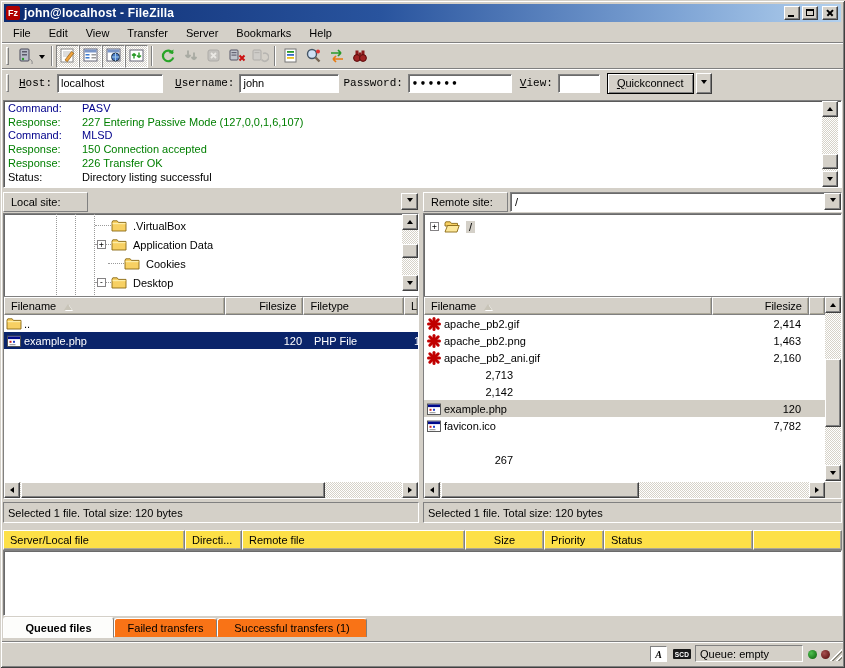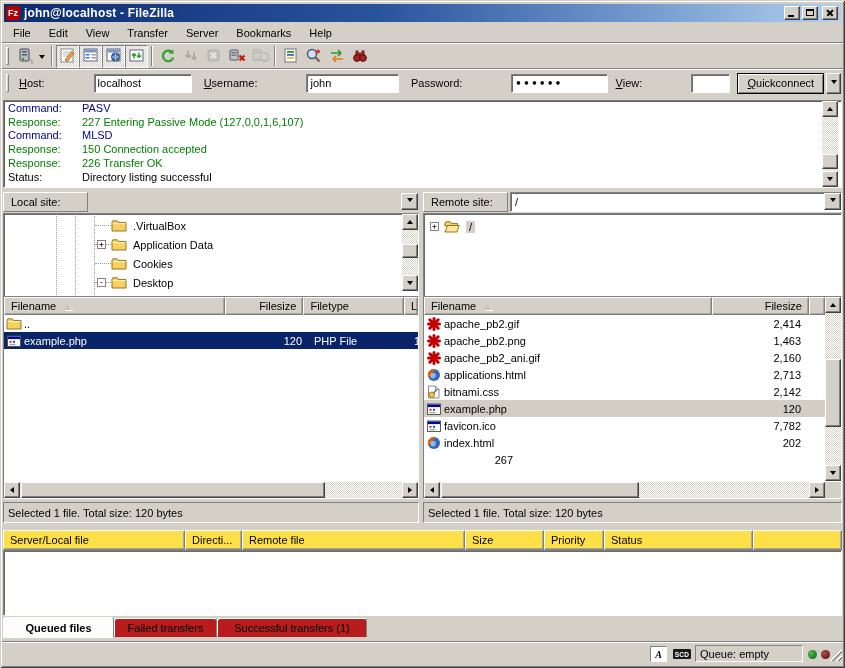--- a/index.html
+++ b/index.html
@@ -41,24 +41,24 @@
 .tbsep { width:0; height:20px; border-left:1px solid #808080; border-right:1px solid #fff; margin:0 3px; }
 .tb { width:23px; height:23px; display:flex; align-items:center; justify-content:center; border:1px solid transparent; }
 .tb.pressed { border-color:#808080 #fff #fff #808080;
   background-image:repeating-conic-gradient(#fff 0 25%, #d4d0c8 0 50%); background-size:2px 2px; }
 .tb.dis svg { filter:grayscale(.9) opacity(.5); }
 .tbarrow { width:12px; height:21px; display:flex; align-items:center; justify-content:center; }
 .tri-d { width:0; height:0; border:3.5px solid transparent; border-top:4px solid #000; margin-top:4px; }
 
 
 #qcbar { position:absolute; left:4px; top:70px; width:837px; height:26px; display:flex; align-items:center; }
-.qclabel { margin:0 5px 0 6px; }
+.qclabel { margin:0 5px 0 6px;font-family:Liberation Mono, monospace; }
 .mnem::first-letter { text-decoration:underline; }
 .txtfield { height:19px; background:#fff; border:1px solid; border-color:#808080 #fff #fff #808080;
-  box-shadow:inset 1px 1px 0 #6a6a6a; display:flex; align-items:center; padding:8px 3px;margin-left:44px; }
+  box-shadow:inset 1px 1px 0 #6a6a6a; display:flex; align-items:center; padding:8px 3px; }
 #qcbtn { height:21px; margin-left:7px; padding:0 9px; background:#d4d0c8; border:1px solid #000;
   box-shadow: inset 1px 1px 0 #fff, inset -1px -1px 0 #808080; display:flex; align-items:center; }
 #qcarrow { width:16px; height:21px; margin-left:2px; display:flex; align-items:center; justify-content:center; }
 .pwdots { font-family:"DejaVu Sans",sans-serif; font-size:10px; letter-spacing:1.5px; font-weight:bold; }
 
 
 #log { position:absolute; left:3px; top:100px; width:839px; height:88px; background:#fff; padding:1px 20px 0 4px; line-height:13.7px; overflow:hidden; }
 .log-line { display:flex; white-space:nowrap; }
 .log-label { width:74px; flex:none; }
 .lc { color:#00008b; } .lr { color:#007f00; } .ls { color:#000; }
@@ -116,25 +116,25 @@
 
 .statusline { position:absolute; left:0; right:0; top:310px; height:21px;
   border:1px solid; border-color:#808080 #fff #fff #808080; display:flex; align-items:center; padding-left:4px; }
 
 
 #queuehdr { position:absolute; left:3px; top:530px; width:839px; height:20px; display:flex; }
 #queuebody { position:absolute; left:3px; top:550px; width:839px; height:66px; background:#fff;
   border:1px solid; border-color:#808080 #fff #fff #808080; box-shadow:inset 1px 1px 0 #6a6a6a; }
 .qcell { height:20px; background:#fde047; border:1px solid; border-color:#fff #808080 #808080 #fff;
   box-shadow:inset -1px -1px 0 #aca899; display:flex; align-items:center; padding:0 6px; white-space:nowrap; overflow:hidden; }
-.qcell.r { justify-content:flex-start; }
+.qcell.r { justify-content:center; }
 
 
 #tabs { position:absolute; left:3px; top:617px; height:21px; display:flex; align-items:flex-start; }
-.tab { height:19px; margin-top:1px; background:#b91c1c; display:flex; align-items:center; justify-content:center;
+.tab { height:19px; margin-top:1px; background:#f97316; display:flex; align-items:center; justify-content:center;
   border:1px solid; border-color:#fff #808080 transparent #fff; border-radius:3px 3px 0 0; }
 .tab.active { height:21px; margin-top:0; background:#fdfdfb; font-weight:bold;
   border-color:#fff #808080 #fdfdfb #fff; }
 
 
 #statusbar { position:absolute; left:2px; right:2px; top:644px; height:20px; }
 #abox { position:absolute; left:648px; top:2px; width:17px; height:16px; background:#fff;
   border:1px solid; border-color:#808080 #fff #fff #808080; display:flex; align-items:center; justify-content:center;
   font-style:italic; font-weight:bold; font-size:10px; font-family:"Liberation Serif",serif; }
 #scdbadge { position:absolute; left:671px; top:5px; width:18px; height:10px; background:#1a1a1a; color:#fff;
@@ -340,21 +340,21 @@
   <div id="qcbar">
     <div class="gripper"></div>
     <span class="qclabel mnem">Host:</span>
     <div class="txtfield" style="width:106px">
         <span>localhost</span>
       </div>
     <span class="qclabel mnem" style="margin-left:12px">Username:</span>
     <div class="txtfield" style="width:100px">
         <span>john</span>
       </div>
-    <span class="qclabel" style="margin-left:12px">Password:</span>
+    <span class="qclabel" style="margin-left:4px">Password:</span>
     <div class="txtfield" style="width:104px">
         <span class="pwdots">••••••</span>
       </div>
     <span class="qclabel mnem" style="margin-left:8px">View:</span>
     <div class="txtfield" style="width:42px">
         <span></span>
       </div>
     <div id="qcbtn">
         <span class="mnem">Quickconnect</span>
       </div>
@@ -422,21 +422,21 @@
       <div class="treerow" style="top:21px;left:0;right:16px">
         <div class="hdot" style="position:absolute;left:91px;width:16px;top:9px"></div>
         <div class="exp" style="left:93px;top:5px">+</div>
         <span class="icospan" style="margin-left:107px">
             <svg class="fico" width="16" height="14" viewBox="0 0 16 14">
               <use href="#i-folder"></use>
             </svg>
           </span>
         <span class="tlabel">Application Data</span>
       </div>
-      <div class="treerow" style="top:40px;left:0;right:16px">
+      <div class="treerow" style="top:40px;left:13px;right:16px">
         <div class="hdot" style="position:absolute;left:91px;width:16px;top:9px"></div>
         <span class="icospan" style="margin-left:107px">
             <svg class="fico" width="16" height="14" viewBox="0 0 16 14">
               <use href="#i-folder"></use>
             </svg>
           </span>
         <span class="tlabel">Cookies</span>
       </div>
       <div class="treerow" style="top:59px;left:0;right:16px">
         <div class="hdot" style="position:absolute;left:91px;width:16px;top:9px"></div>
@@ -584,41 +584,25 @@
                   <use href="#i-star"></use>
                 </svg>
               </span>
               <span>apache_pb2_ani.gif</span>
             </div>
           <div class="fcell r" style="width:89px">
               <span>2,160</span>
             </div>
         </div>
         <div class="frow" style="top:51px">
-          <div class="fcell" style="width:288px">
-              <span class="icospan" style="margin-left:2px">
-                <svg class="fico" width="16" height="14" viewBox="0 0 16 14">
-                  <use href="#i-ff"></use>
-                </svg>
-              </span>
-              <span>applications.html</span>
-            </div>
           <div class="fcell r" style="width:89px">
               <span>2,713</span>
             </div>
         </div>
         <div class="frow" style="top:68px">
-          <div class="fcell" style="width:288px">
-              <span class="icospan" style="margin-left:2px">
-                <svg class="fico" width="16" height="14" viewBox="0 0 16 14">
-                  <use href="#i-css"></use>
-                </svg>
-              </span>
-              <span>bitnami.css</span>
-            </div>
           <div class="fcell r" style="width:89px">
               <span>2,142</span>
             </div>
         </div>
         <div class="frow sel-inactive" style="top:85px">
           <div class="fcell" style="width:288px">
               <span class="icospan" style="margin-left:2px">
                 <svg class="fico" width="16" height="14" viewBox="0 0 16 14">
                   <use href="#i-win"></use>
                 </svg>
@@ -635,33 +619,20 @@
                 <svg class="fico" width="16" height="14" viewBox="0 0 16 14">
                   <use href="#i-win"></use>
                 </svg>
               </span>
               <span>favicon.ico</span>
             </div>
           <div class="fcell r" style="width:89px">
               <span>7,782</span>
             </div>
         </div>
-        <div class="frow" style="top:119px">
-          <div class="fcell" style="width:288px">
-              <span class="icospan" style="margin-left:2px">
-                <svg class="fico" width="16" height="14" viewBox="0 0 16 14">
-                  <use href="#i-ff"></use>
-                </svg>
-              </span>
-              <span>index.html</span>
-            </div>
-          <div class="fcell r" style="width:89px">
-              <span>202</span>
-            </div>
-        </div>
         <div class="frow" style="top:136px">
           <div class="fcell r" style="width:89px">
               <span>267</span>
             </div>
         </div>
       </div>
       <div class="sb-track" style="right:0;top:0;width:16px;bottom:17px">
         <div class="sb-btn" style="left:0;top:0">
             <div class="t-u"></div>
           </div>

